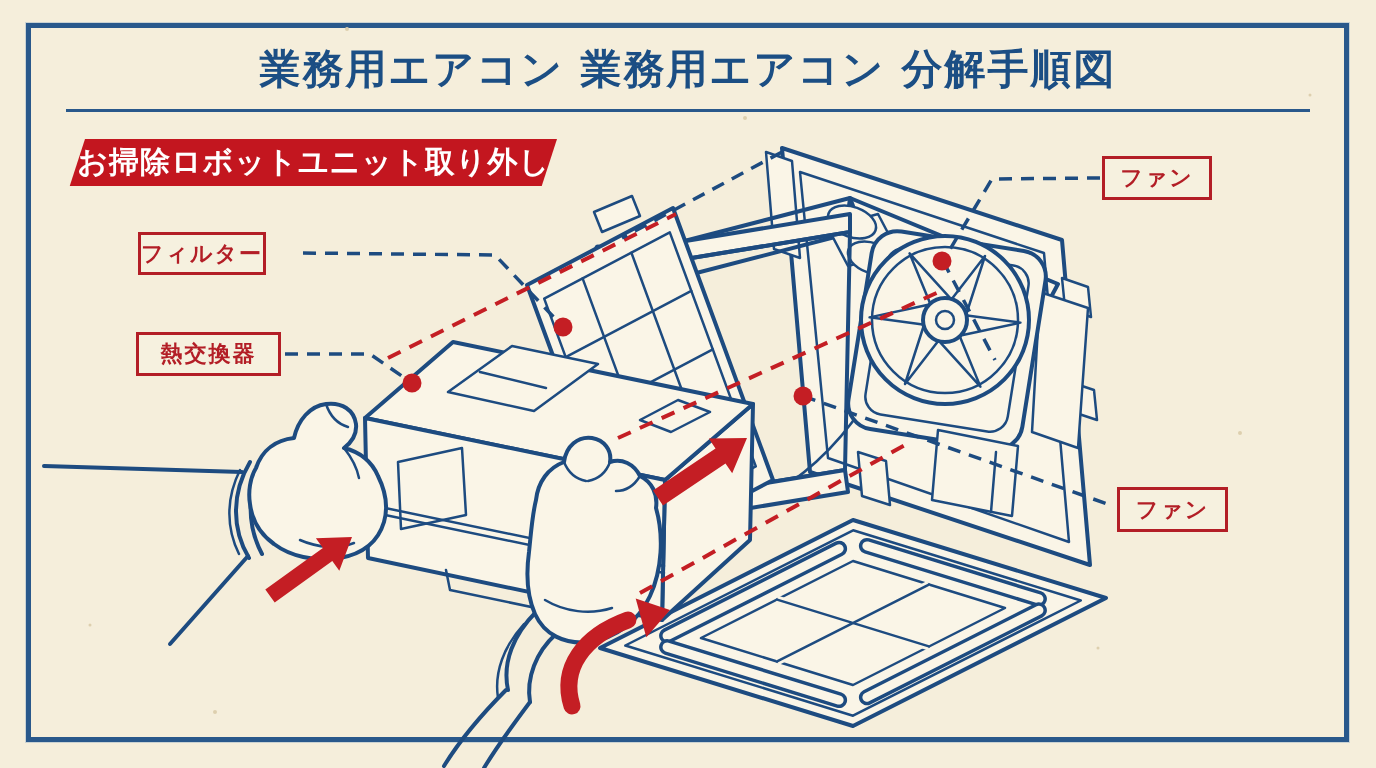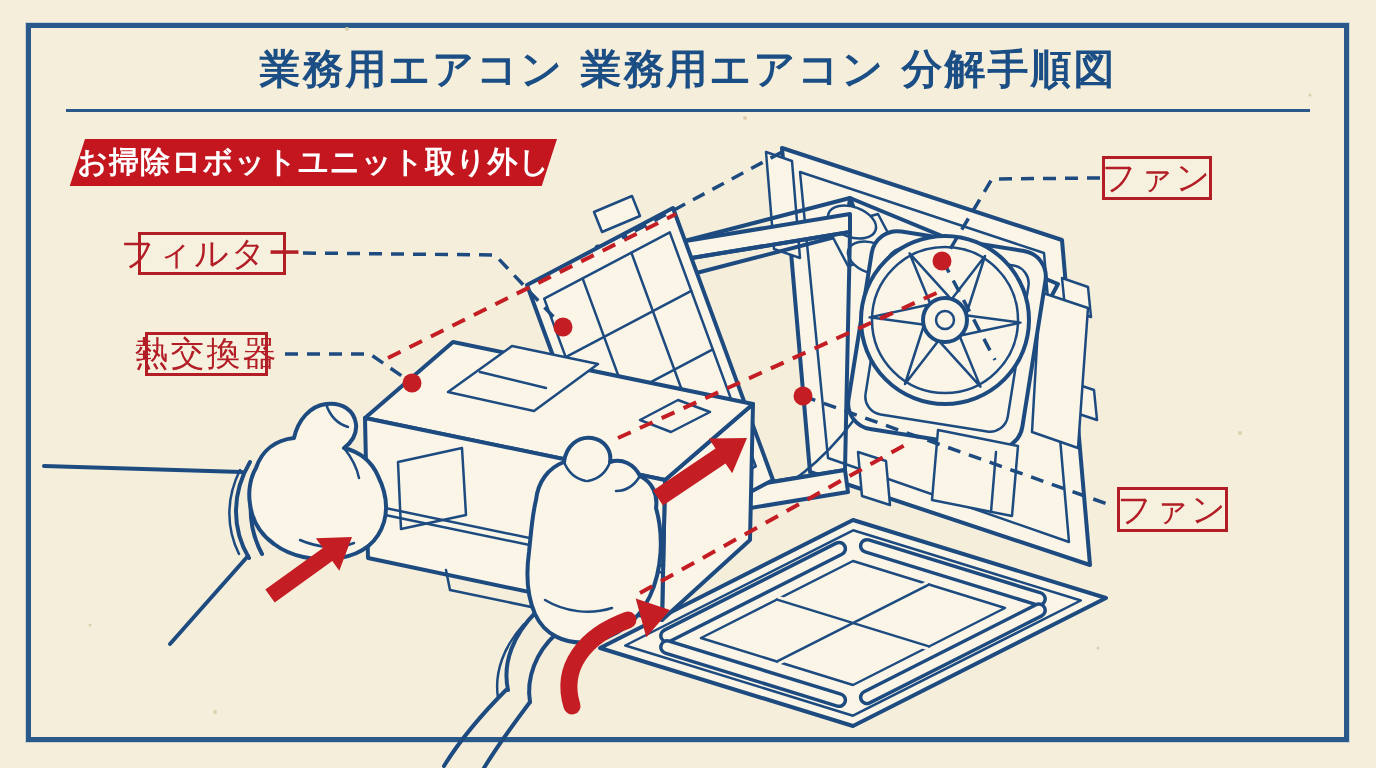--- a/index.html
+++ b/index.html
@@ -12,24 +12,24 @@
   .frame{position:absolute;left:26px;top:23px;width:1323px;height:719px;box-sizing:border-box;
          border:5px solid var(--frame-blue);box-shadow:0 0 0 1px rgba(150,175,200,.45);}
   .title{position:absolute;top:42px;left:0;right:0;text-align:center;font-size:41px;font-weight:900;
          color:var(--title-blue);letter-spacing:2px;white-space:nowrap;}
   .title-rule{position:absolute;top:109px;left:66px;width:1244px;height:3px;background:var(--frame-blue);}
   .banner{position:absolute;left:85px;top:139px;width:472px;height:47px;background:var(--banner-red);
           transform:skewX(-18deg);transform-origin:top left;display:flex;align-items:center;justify-content:center;}
   .banner span{display:block;transform:skewX(18deg);color:var(--white);font-size:30px;font-weight:900;
           letter-spacing:1px;white-space:nowrap;}
   .part-label{position:absolute;box-sizing:border-box;border:3px solid var(--label-red);color:var(--label-red);
-          font-weight:400;font-size:34px;letter-spacing:2px;display:flex;align-items:center;justify-content:center;
+          font-weight:700;font-size:22px;letter-spacing:2px;display:flex;align-items:center;justify-content:center;
           background:rgba(250,245,231,.35);white-space:nowrap;}
-  .lbl-filter{left:138px;top:232px;width:148px;height:43px;}
-  .lbl-heat{left:136px;top:332px;width:123px;height:44px;margin-left:9px;}
+  .lbl-filter{left:138px;top:232px;width:128px;height:43px;}
+  .lbl-heat{left:136px;top:332px;width:145px;height:44px;}
   .lbl-fan-top{left:1102px;top:156px;width:110px;height:44px;}
   .lbl-fan-bottom{left:1117px;top:487px;width:111px;height:45px;}
   svg.art{position:absolute;left:0;top:0;}
   .s{stroke:var(--ink-blue);stroke-width:4;fill:none;stroke-linecap:round;stroke-linejoin:round;}
   .s2{stroke:var(--ink-blue);stroke-width:2.5;fill:none;stroke-linecap:round;stroke-linejoin:round;}
   .f{fill:var(--paper-fill);}
   .bdash{stroke:var(--ink-blue);stroke-width:3.5;fill:none;stroke-dasharray:13 9;stroke-linecap:butt;}
   .rdash{stroke:var(--accent-red);stroke-width:4;fill:none;stroke-dasharray:14 10;stroke-linecap:butt;}
   .rfill{fill:var(--accent-red);stroke:none;}
   .speck{fill:#ddcfae;stroke:none;}

